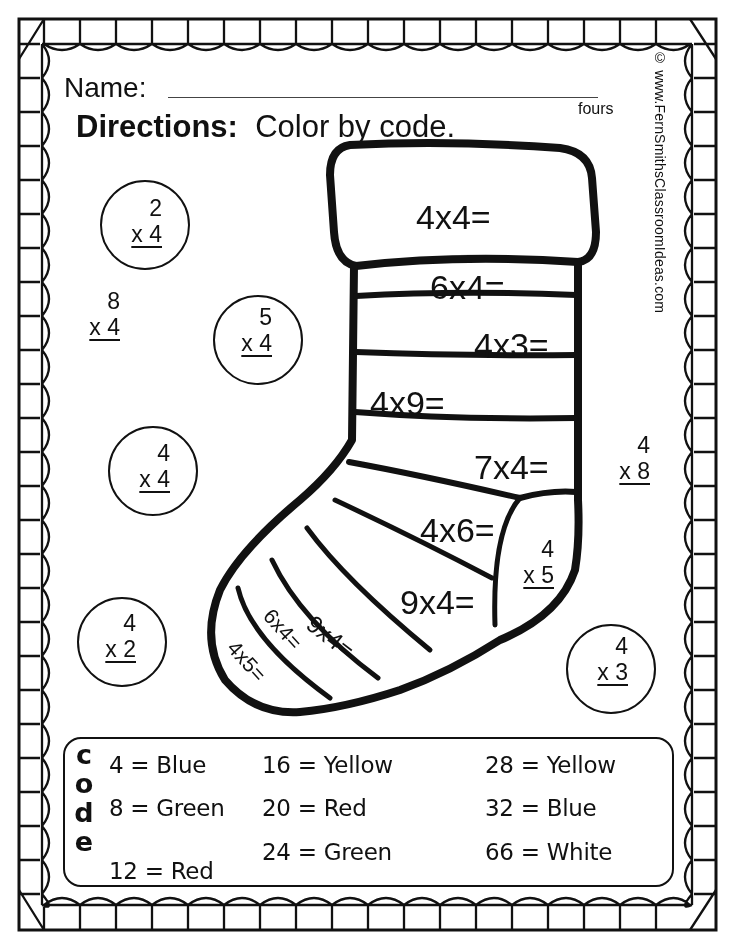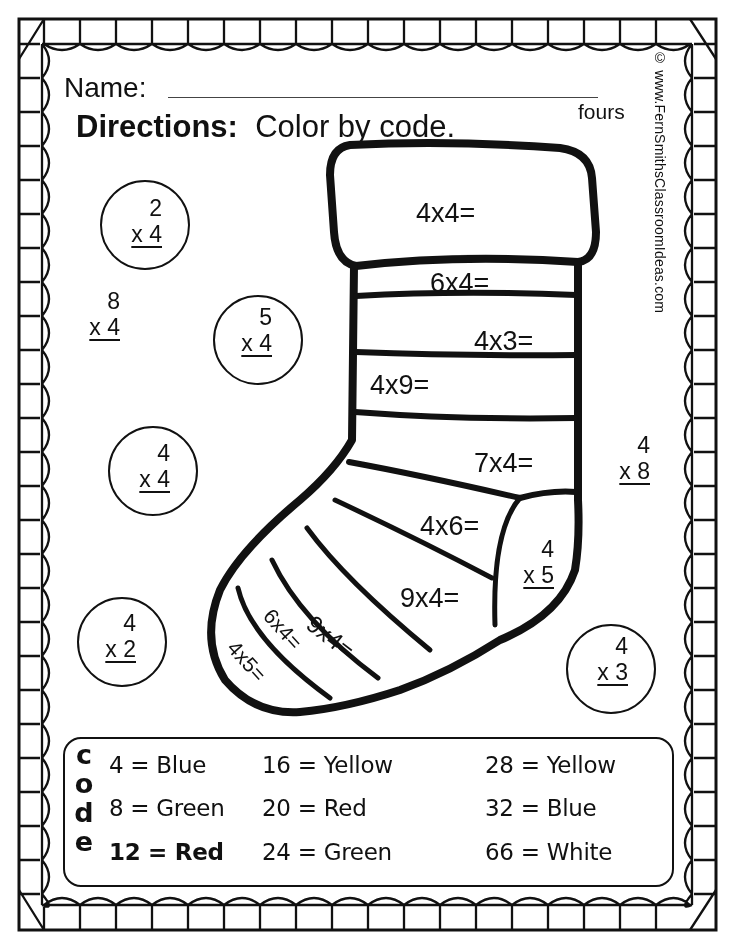--- a/index.html
+++ b/index.html
@@ -4,26 +4,26 @@
 <style>
   html, body { margin:0; padding:0; background:#ffffff; }
   body { width:736px; height:952px; position:relative; overflow:hidden;
          font-family:"Liberation Sans", sans-serif; color:#111; }
   .abs { position:absolute; }
   svg.layer { position:absolute; left:0; top:0; }
   .name-label { left:64px; top:72px; font-size:28px; }
   .name-line { left:168px; top:97px; width:430px; border-bottom:1.5px solid #444; height:0; }
   .directions { left:76px; top:109px; font-size:31px; }
   .directions b { font-weight:bold; }
-  .fours { left:578px; top:100px; font-size:21px; }
+  .fours { left:578px; top:100px; font-size:16px; }
   .copyright { left:652px; top:50px; font-size:14px; writing-mode:vertical-rl; white-space:nowrap; letter-spacing:0.2px; }
   .prob { font-size:23px; text-align:right; line-height:1.15; }
   .prob .bot { text-decoration:underline; text-underline-offset:4px; text-decoration-thickness:2px; }
   .circle { border:2px solid #111; border-radius:50%; }
-  .eq { font-size:27px; white-space:nowrap; }
+  .eq { font-size:34px; white-space:nowrap; }
   .code-box { left:63px; top:737px; width:607px; height:146px; border:2.5px solid #111; border-radius:18px; }
   .code-letters { left:71px; top:740px; font-family:"DejaVu Sans", sans-serif; font-weight:bold; font-size:27px; line-height:29px; width:26px; text-align:center; }
   .code-item { font-size:23px; white-space:nowrap; font-family:"DejaVu Sans", sans-serif; letter-spacing:-0.3px; }
 </style>
 </head>
 <body>
 
 <svg class="layer" width="736" height="952">
   <g fill="none" stroke="#111" stroke-width="2.5">
     <rect x="19" y="19" width="697" height="911" stroke-width="3"></rect>
@@ -60,21 +60,21 @@
 
     <path d="M307 528 Q345 580 430 650" stroke-width="5"></path>
     <path d="M272 560 Q300 620 378 678" stroke-width="5"></path>
     <path d="M238 588 Q250 640 330 698" stroke-width="5"></path>
   </g>
 </svg>
 
 <div class="abs eq" style="left:416px;top:198px;">4x4=</div>
 <div class="abs eq" style="left:430px;top:268px;">6x4=</div>
 <div class="abs eq" style="left:474px;top:326px;">4x3=</div>
-<div class="abs eq" style="left:370px;top:370px;text-align:center;">4x9=</div>
+<div class="abs eq" style="left:370px;top:384px;text-align:center;">4x9=</div>
 <div class="abs eq" style="left:474px;top:448px;">7x4=</div>
 <div class="abs eq" style="left:420px;top:511px;">4x6=</div>
 <div class="abs eq" style="left:400px;top:583px;">9x4=</div>
 <div class="abs prob" style="left:512px;top:536px;width:42px;">
   <div>4</div>
   <div class="bot">x 5</div>
 </div>
 <div class="abs eq" style="left:318px;top:610px;font-size:24px;transform:rotate(38deg);transform-origin:left top;">9x4=</div>
 <div class="abs eq" style="left:276px;top:604px;font-size:21px;transform:rotate(48deg);transform-origin:left top;">6x4=</div>
 <div class="abs eq" style="left:240px;top:636px;font-size:21px;transform:rotate(48deg);transform-origin:left top;">4x5=</div>
@@ -121,19 +121,19 @@
 
 <div class="abs code-box"></div>
 <div class="abs code-letters">
   <div>c</div>
   <div>o</div>
   <div>d</div>
   <div>e</div>
 </div>
 <div class="abs code-item" style="left:109px;top:752px;">4 = Blue</div>
 <div class="abs code-item" style="left:109px;top:795px;">8 = Green</div>
-<div class="abs code-item" style="left:109px;top:839px;font-weight:bold;">12 = Red</div>
+<div class="abs code-item" style="left:109px;top:858px;">12 = Red</div>
 <div class="abs code-item" style="left:262px;top:752px;text-align:right;">16 = Yellow</div>
 <div class="abs code-item" style="left:262px;top:795px;">20 = Red</div>
 <div class="abs code-item" style="left:262px;top:839px;">24 = Green</div>
 <div class="abs code-item" style="left:485px;top:752px;">28 = Yellow</div>
 <div class="abs code-item" style="left:485px;top:795px;">32 = Blue</div>
 <div class="abs code-item" style="left:485px;top:839px;">66 = White</div>
 
 </body></html>

